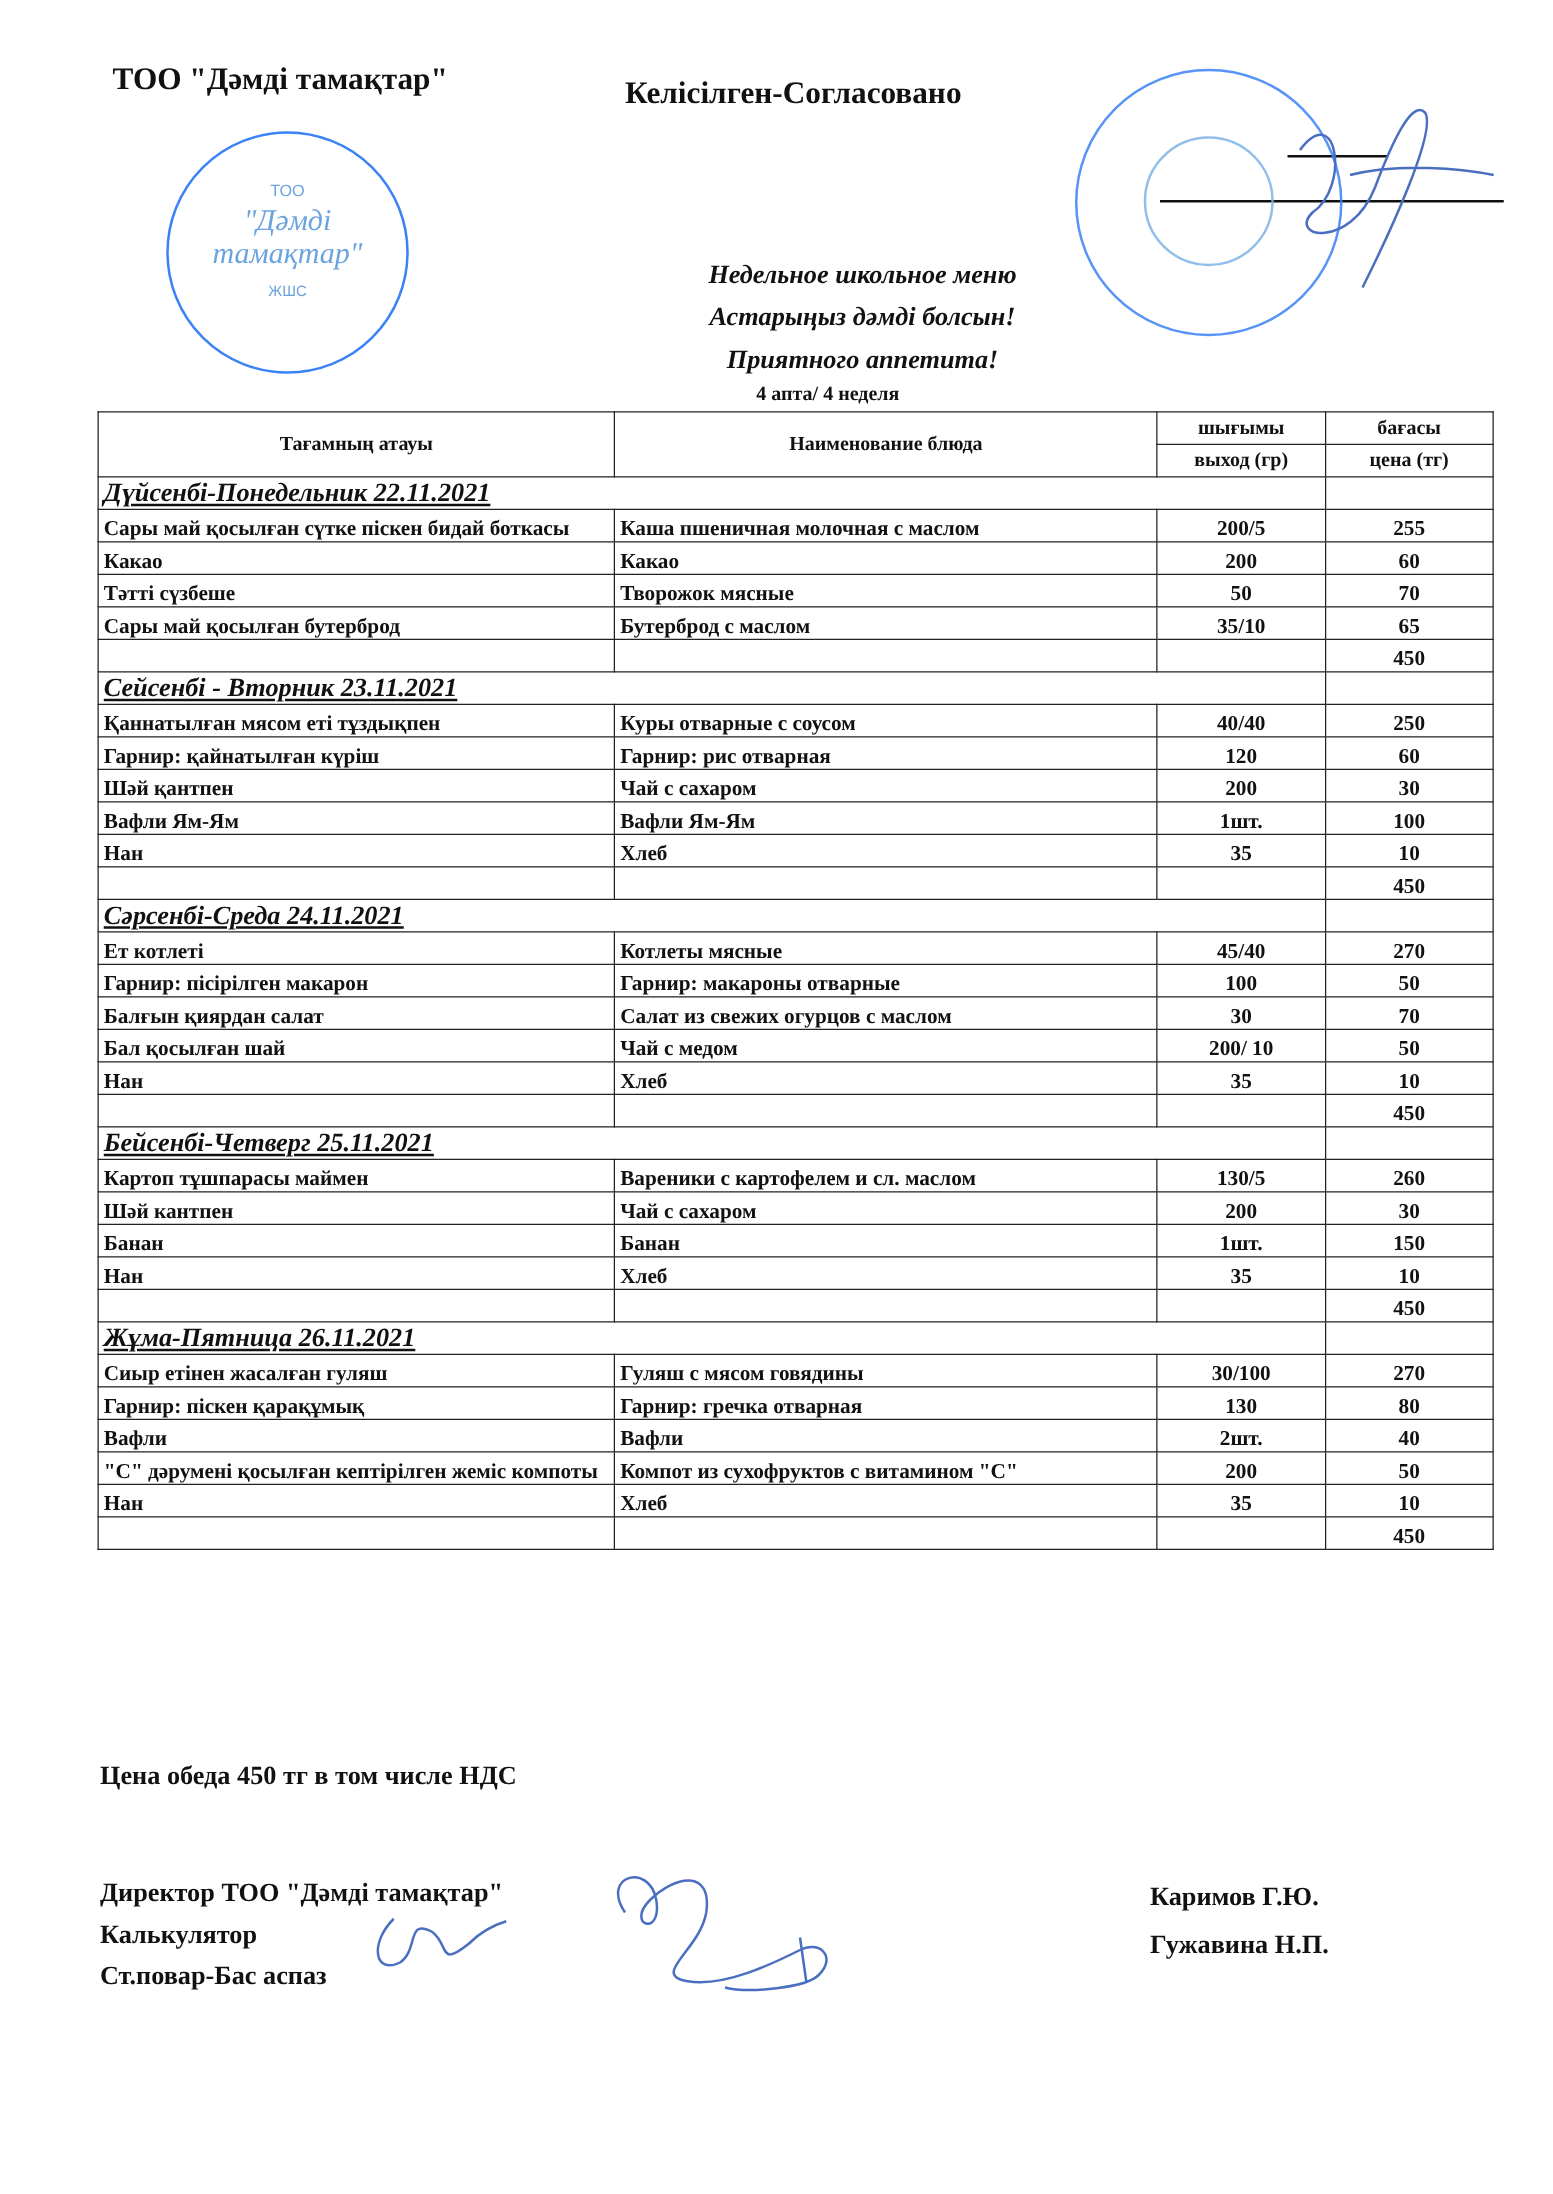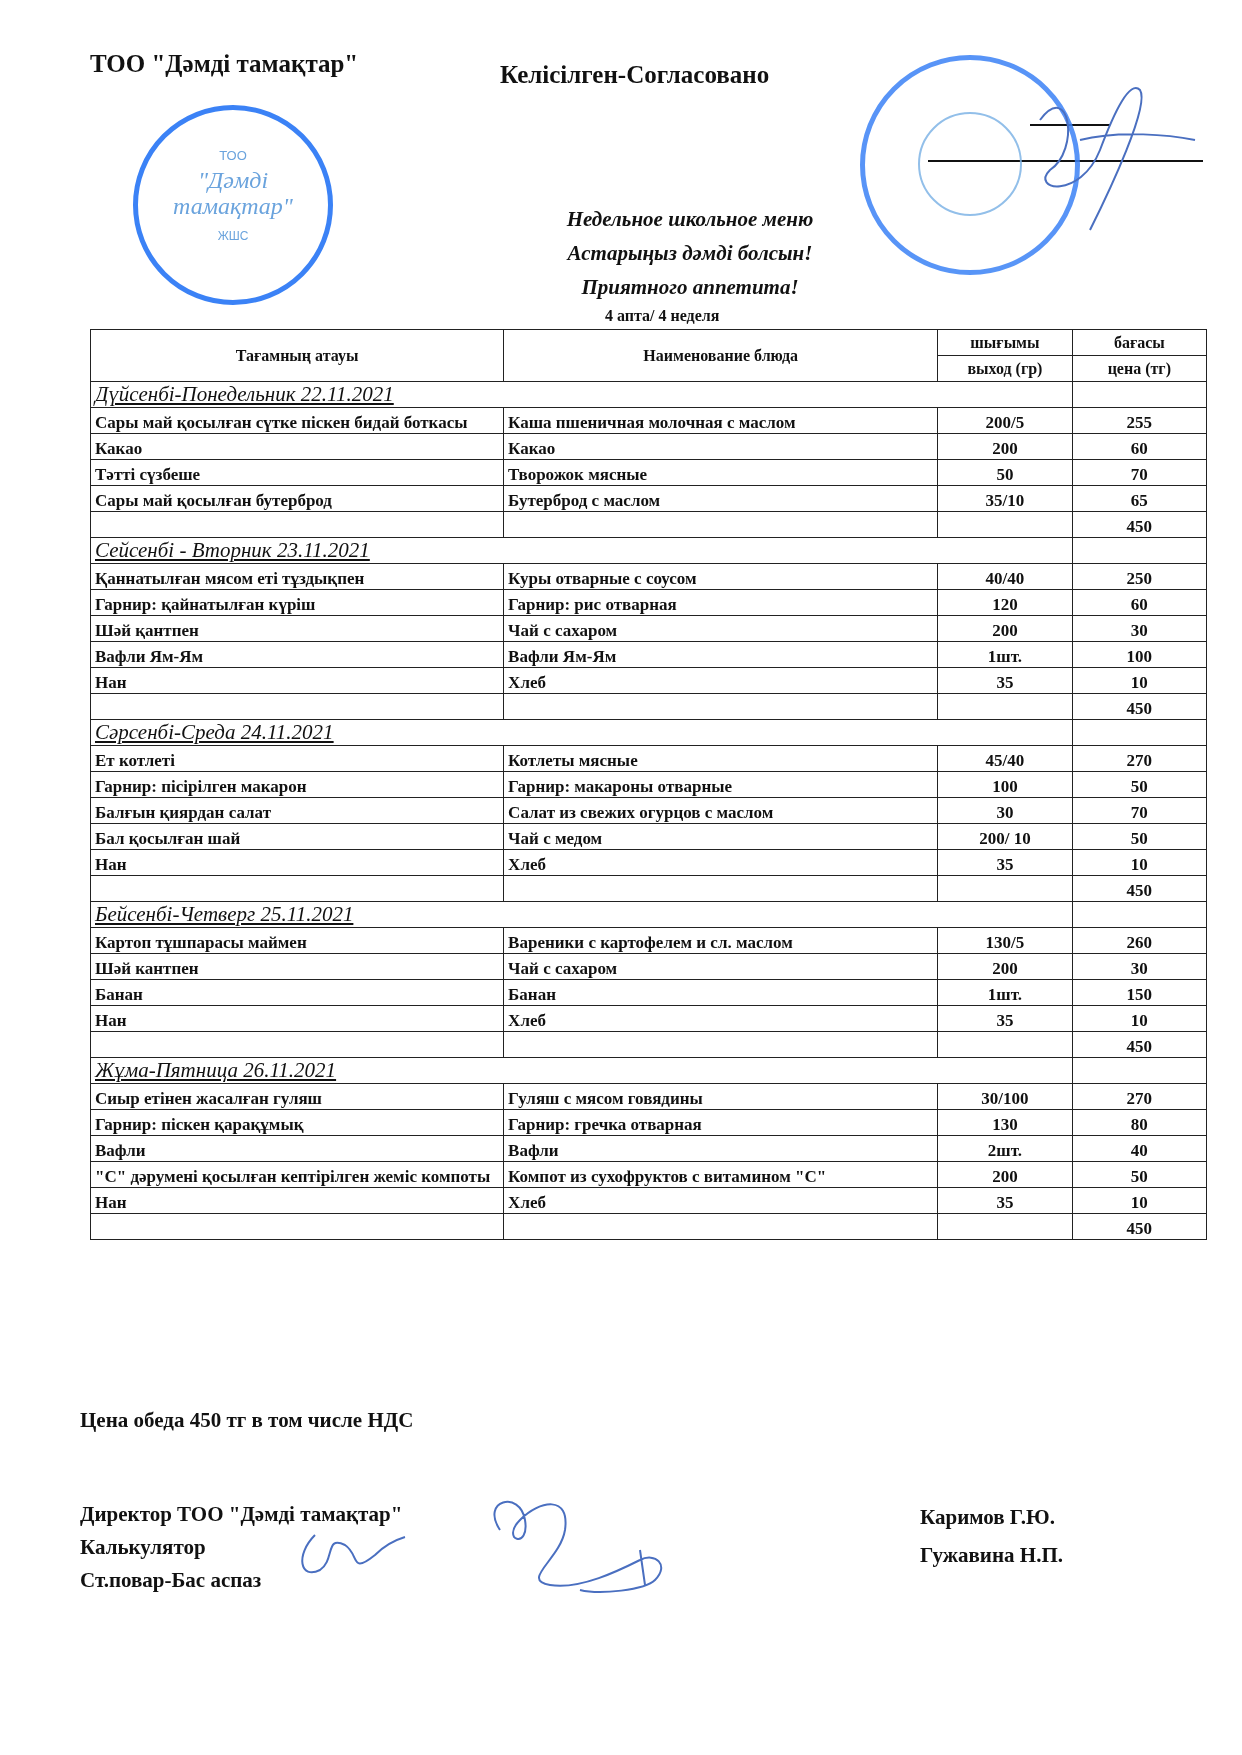--- a/index.html
+++ b/index.html
@@ -6,32 +6,32 @@
   body { width:1242px; height:1755px; position:relative; overflow:hidden;
          font-family:"Liberation Serif", serif; color:#111; }
   .abs { position:absolute; }
   .hdr-left { left:90px; top:50px; font-size:25px; font-weight:bold; }
   .hdr-right { left:500px; top:58px; font-size:25px; font-weight:bold; line-height:33px; }
   .sign-line1 { left:1030px; top:124px; width:80px; border-top:2px solid #111; }
   .sign-line2 { left:928px; top:160px; width:275px; border-top:2px solid #111; }
   .subtitle { left:520px; top:202px; font-size:21px; font-style:italic; font-weight:bold; line-height:34px; text-align:center; width:340px; }
   .week { left:605px; top:307px; font-size:16px; font-weight:bold; }
   table.menu { position:absolute; left:78px; top:329px; width:1117px; border-collapse:collapse;
-               font-family:"Liberation Serif", serif; font-size:17px; font-weight:bold;margin-left:12px; }
+               font-family:"Liberation Serif", serif; font-size:17px; font-weight:bold; }
   table.menu td, table.menu th { border:1.5px solid #222; padding:0 4px; height:25px; vertical-align:bottom; }
   table.menu th { font-weight:bold; font-size:16px; vertical-align:middle; }
   .c1 { width:403px; } .c2 { width:424px; } .c3 { width:125px; text-align:center; } .c4 { width:125px; }
   td.num { text-align:center; }
-  td.day { font-style:italic; font-weight:normal; font-size:21px; height:30px; }
+  td.day { font-style:italic; font-weight:bold; font-size:21px; height:30px; }
   td.day span { text-decoration:underline; }
   td.tall { height:50px; }
   .price-note { left:80px; top:1408px; font-size:21px; font-weight:bold; }
   .sig-block { left:80px; top:1498px; font-size:21px; font-weight:bold; line-height:33px; }
   .sig-names { left:920px; top:1498px; font-size:21px; font-weight:bold; line-height:38px; }
-  .stamp { border-radius:50%; border:5px solid #3b82f6; color:#6aa3dd; text-align:center; }
+  .stamp { border-radius:50%; border:2px solid #3b82f6; color:#6aa3dd; text-align:center; }
   .stamp-left { left:133px; top:105px; width:190px; height:190px; }
   .stamp-left .t1 { margin-top:38px; font-family:"Liberation Sans", sans-serif; font-size:13px; }
   .stamp-left .t2 { font-style:italic; font-size:24px; line-height:26px; margin-top:4px; }
   .stamp-left .t3 { font-family:"Liberation Sans", sans-serif; font-size:12px; margin-top:10px; }
   .stamp-right { left:860px; top:55px; width:210px; height:210px; opacity:0.85; }
   .stamp-right .emblem { width:100px; height:100px; border-radius:50%; border:2px solid #7fb4e6; margin:52px auto 0; }
 </style>
 </head>
 <body>
 

